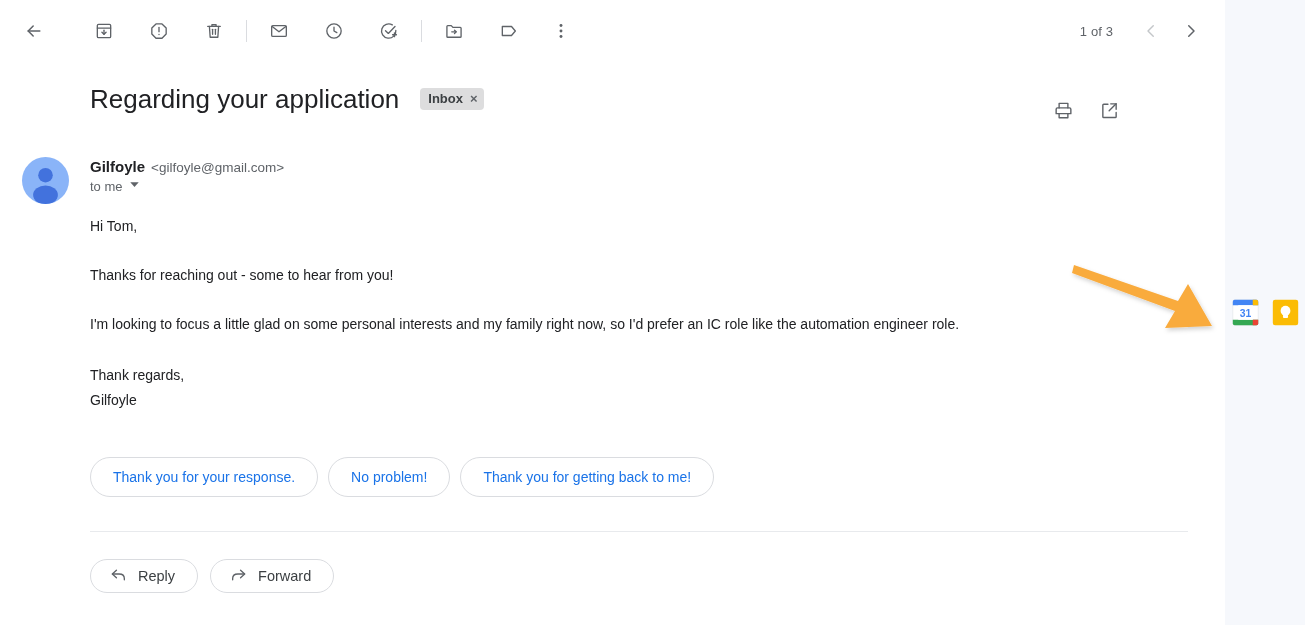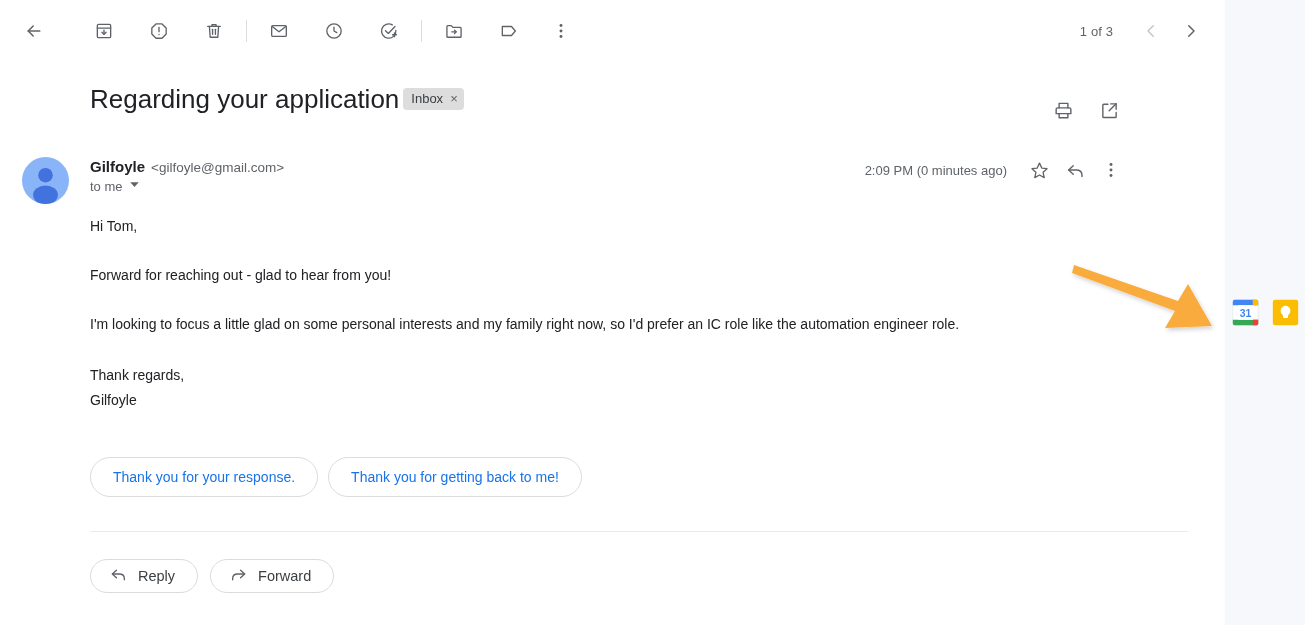--- a/index.html
+++ b/index.html
@@ -53,23 +53,23 @@
   
   .subject-row {
     position: absolute; left: 90px; top: 82px; right: 96px;
     display: flex; align-items: center;
   }
   .subject {
     font-size: 26px; font-weight: 400; color: #202124;
     letter-spacing: 0px; line-height: 34px; white-space: nowrap;
   }
   .label-chip {
-    margin-left: 4px; background: #ddddde; color: #3c4043;
+    margin-left: 21px; background: #ddddde; color: #3c4043;
     border-radius: 4px; height: 22px; padding: 0 6px 0 8px;
-    display: flex; align-items: center; font-size: 13px; line-height: 22px;
+    display: flex; align-items: center; font-size: 13px; line-height: 22px; font-weight: bold;
   }
   .label-chip .chip-x { margin-left: 7px; color: #5f6368; font-size: 13px; }
   .subject-actions {
     position: absolute; right: 0; top: 8px;
     display: flex; align-items: center; gap: 6px;
   }
   .sa-btn {
     width: 40px; height: 40px; border-radius: 50%;
     display:flex; align-items:center; justify-content:center; color:#5f6368;
   }
@@ -330,52 +330,32 @@
       <div class="to-line">
         <span>to me</span>
         <span class="to-caret">
           <svg width="11" height="11" viewBox="0 0 12 12" fill="currentColor">
               <path d="M1.4 3.6h9.2L6 8.6z"></path>
             </svg>
         </span>
       </div>
     </div>
 
-    <div class="msg-meta">
-      <span class="timestamp">2:09 PM (0 minutes ago)</span>
-      <div class="mm-btn">
-        <svg width="21" height="21" viewBox="0 0 24 24" fill="none" stroke="currentColor" stroke-width="1.5" stroke-linejoin="round">
-          <path d="M12 3.6l2.6 5.6 6 .7-4.5 4.2 1.3 6L12 17.1 6.6 20.1l1.3-6L3.4 9.9l6-.7z"></path>
-        </svg>
-      </div>
-      <div class="mm-btn">
-        <svg width="21" height="21" viewBox="0 0 24 24" fill="none" stroke="currentColor" stroke-width="1.6" stroke-linecap="round" stroke-linejoin="round">
-          <path d="M9.4 6.6L4.2 11.4l5.2 4.8"></path>
-          <path d="M4.4 11.4h8.4c4 0 6.6 2.4 6.6 6v1.4"></path>
-        </svg>
-      </div>
-      <div class="mm-btn">
-        <svg width="20" height="20" viewBox="0 0 24 24" fill="currentColor">
-          <circle cx="12" cy="5.4" r="1.75"></circle>
-            <circle cx="12" cy="12" r="1.75"></circle>
-            <circle cx="12" cy="18.6" r="1.75"></circle>
-        </svg>
-      </div>
-    </div>
 
     <div class="mail-body">
       <p>Hi Tom,</p>
-      <p>Forward for reaching out - glad to hear from you!</p>
+      <p>Thanks for reaching out - some to hear from you!</p>
       <p>I'm looking to focus a little glad on some personal interests and my family right now, so I'd prefer an IC role like the automation engineer role.</p>
       <p class="sig">Thank regards,
 Gilfoyle</p>
     </div>
 
     <div class="smart-replies">
       <div class="sr-chip">Thank you for your response.</div>
+      <div class="sr-chip">No problem!</div>
       <div class="sr-chip">Thank you for getting back to me!</div>
     </div>
 
     <div class="body-divider"></div>
 
     <div class="rf-row">
       <div class="rf-btn">
         <span>
           <svg width="19" height="19" viewBox="0 0 24 24" fill="none" stroke="currentColor" stroke-width="1.7" stroke-linecap="round" stroke-linejoin="round">
             <path d="M9.4 6.6L4.2 11.4l5.2 4.8"></path>

